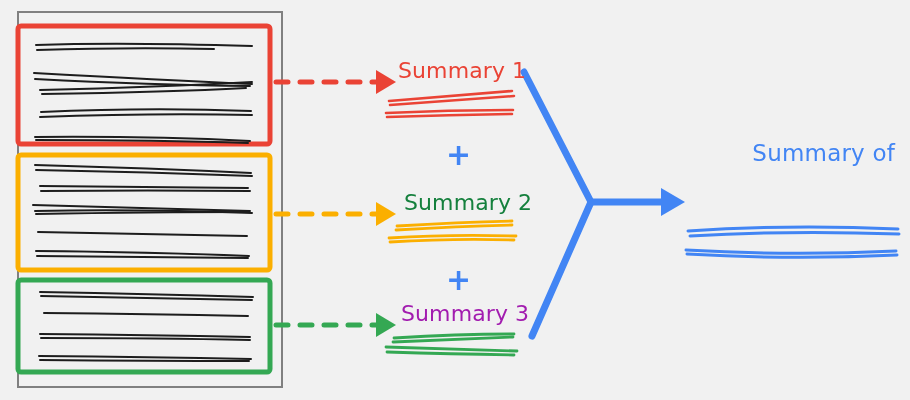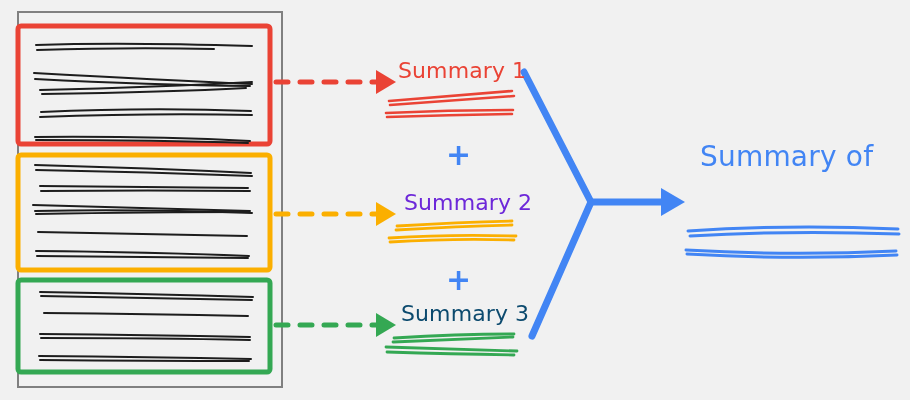--- a/index.html
+++ b/index.html
@@ -31,23 +31,23 @@
     font-family: "DejaVu Sans", sans-serif;
     white-space: nowrap;
     line-height: 1;
   }
   .summary-label {
     font-size: 22px;
     font-weight: 400;
     letter-spacing: 0.1px;
   }
   .final-label {
-    font-size: 28px;
+    font-size: 23px;
     font-weight: 400;
-    text-align: left;
+    text-align: right;
     letter-spacing: 0.2px;
   }
 </style>
 </head>
 <body>
 
 <div id="canvas">
 
   <svg class="layer" viewBox="0 0 910 400">
 
@@ -142,23 +142,23 @@
       <path d="M690 236 Q790 230 899 234"></path>
       <path d="M686 250 Q790 256 896 251"></path>
       <path d="M687 254 Q790 260 897 255"></path>
     </g>
   </svg>
 
   <div class="layer">
 
     <div class="lbl summary-label" style="left:398px; top:60px; color:#ea4335;">Summary 1</div>
 
-    <div class="lbl summary-label" style="left:404px; top:192px; color:#6d28d9;">Summary 2</div>
+    <div class="lbl summary-label" style="left:404px; top:192px; color:#15803d;">Summary 2</div>
 
-    <div class="lbl summary-label" style="left:401px; top:303px; color:#0c4a6e;">Summary 3</div>
+    <div class="lbl summary-label" style="left:401px; top:303px; color:#a21caf;">Summary 3</div>
 
     <div class="lbl" style="left:446px; top:140px; color:#4285f4; font-size:30px; font-weight:700;">+</div>
 
     <div class="lbl" style="left:446px; top:265px; color:#4285f4; font-size:30px; font-weight:700;">+</div>
 
     <div style="position:absolute; left:700px; top:140px; width:195px; color:#4285f4;">
       <div class="final-label">Summary of</div>
     </div>
 
   </div>

